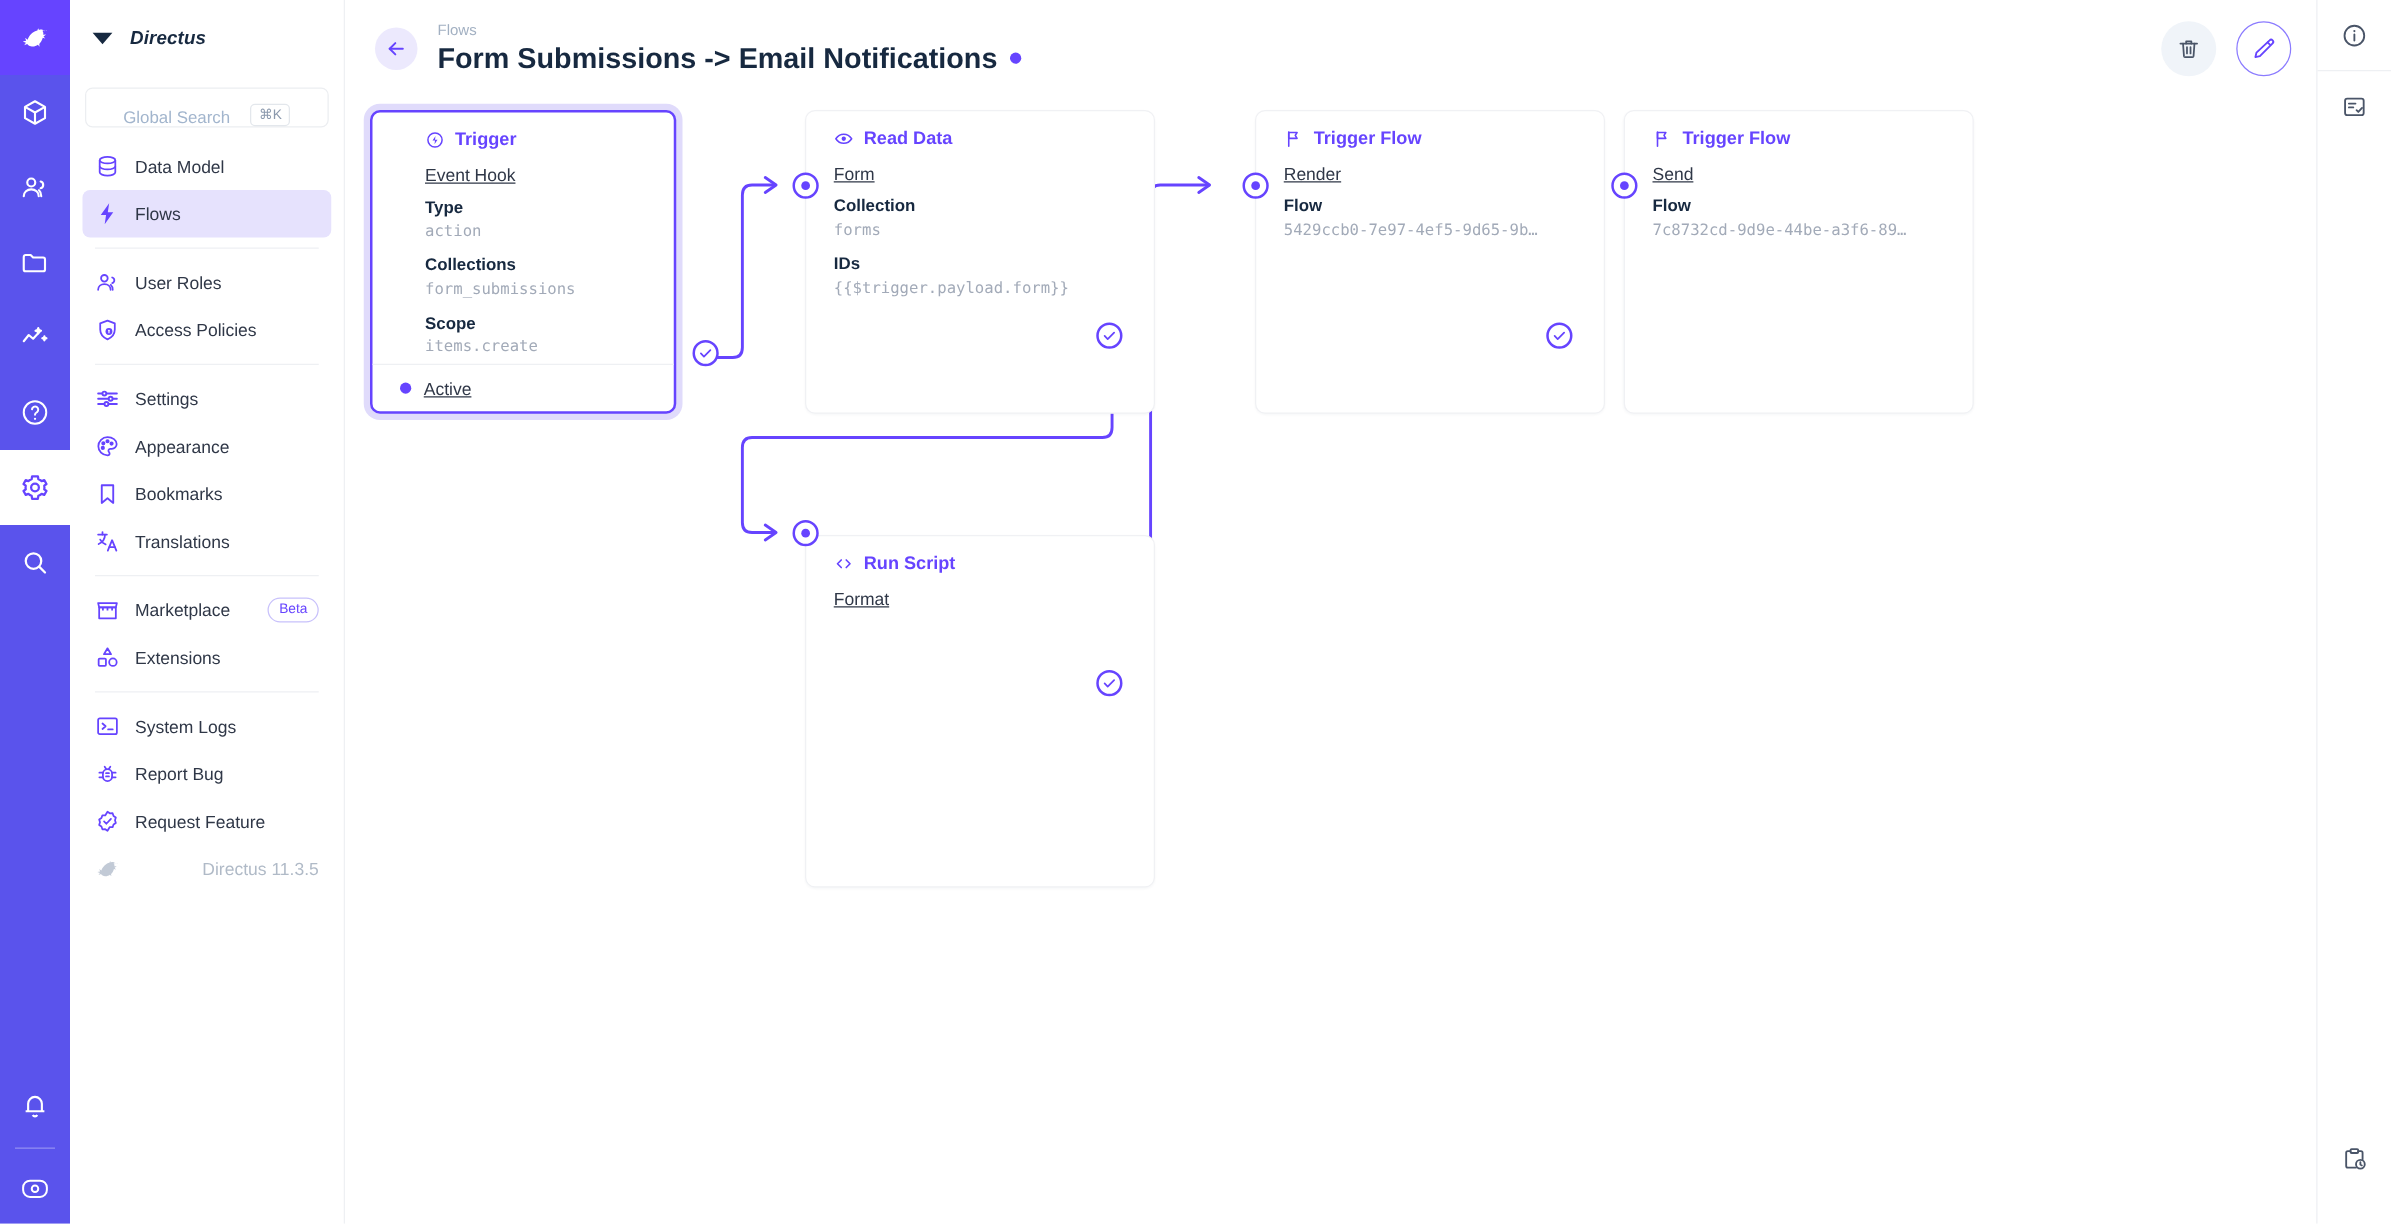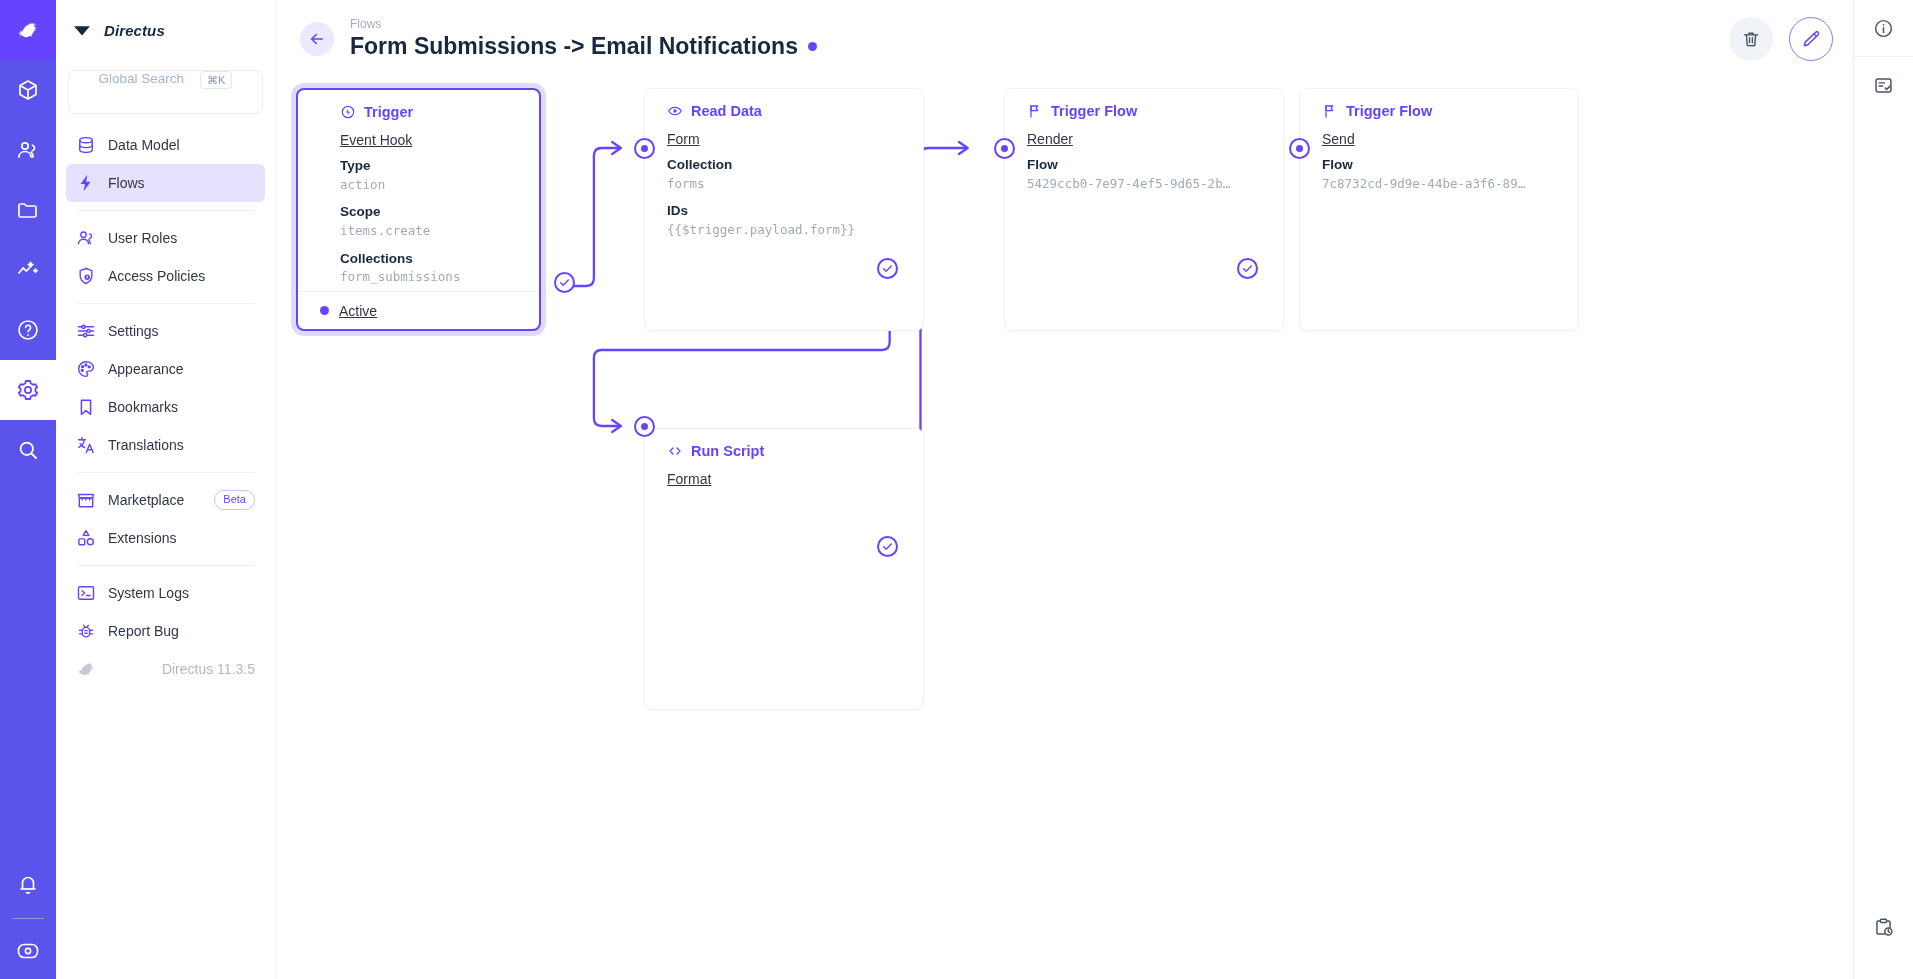--- a/index.html
+++ b/index.html
@@ -40,23 +40,23 @@
   }
   .nav-header {
     height: 60px; display: flex; align-items: center; gap: 12px;
     padding: 0 16px;
     font-style: italic;
   }
   .nav-header .logo { width: 20px; height: 20px; color: #172940; }
   .nav-title { font-size: 15px; font-weight: 700; color: #172940; letter-spacing: .1px; }
 
   .search-box {
-    margin: 10px 12px 12px 12px; height: 44px;
+    margin: 10px 12px 12px 12px; height: 32px;
     border: 1px solid #eceef1; border-radius: 6px;
-    display: flex; align-items: flex-start; justify-content: center; gap: 16px;
+    display: flex; align-items: flex-end; justify-content: center; gap: 16px;
     color: #a2b5cd; font-size: 13.5px;
   }
   .kbd {
     border: 1px solid #e3e7ec; border-radius: 4px;
     padding: 2px 6px; font-size: 11px; color: #8b99ad;
     line-height: 1.1;
   }
 
   .nav-list { padding: 0 10px; }
   .nav-item {
@@ -387,20 +387,29 @@
           <span class="ni">
             <svg viewBox="0 0 24 24" fill="none" stroke="currentColor" stroke-width="1.7" stroke-linecap="round" stroke-linejoin="round">
               <rect x="7.6" y="7.6" width="8.8" height="11.4" rx="4.4"></rect>
               <path d="M9.3 5.2l1.6 2.4M14.7 5.2l-1.6 2.4"></path>
               <path d="M7.6 11H4.2M16.4 11h3.4M7.6 15.4H4.2M16.4 15.4h3.4"></path>
               <path d="M10.6 11.5h2.8M10.6 14.6h2.8"></path>
             </svg>
           </span>
           <span class="label">Report Bug</span>
         </div>
+        <div class="nav-item">
+          <span class="ni">
+            <svg viewBox="0 0 24 24" fill="none" stroke="currentColor" stroke-width="1.7" stroke-linecap="round" stroke-linejoin="round">
+              <path d="M12 2.8l2.2 1.6 2.7-.1.9 2.6 2.2 1.5-.8 2.6.8 2.6-2.2 1.5-.9 2.6-2.7-.1L12 21.2l-2.2-1.6-2.7.1-.9-2.6-2.2-1.5.8-2.6-.8-2.6 2.2-1.5.9-2.6 2.7.1z"></path>
+              <path d="M8.7 12.1l2.2 2.3 4.4-4.6"></path>
+            </svg>
+          </span>
+          <span class="label">Request Feature</span>
+        </div>
         <div class="nav-item muted">
           <span class="ni">
             <svg viewBox="0 0 24 24" fill="currentColor">
               <path d="M21.8 6.6c-.6-.3-1.5-.1-2.3.4-.6-.9-1.6-1.4-2.7-1.4-.6 0-1.1.1-1.6.4l-.7-1.4-.6 1.7c-1.7.3-3.5 1.3-5 2.9-1.3 1.4-2.3 3-2.8 4.5l-2-1.5.8 2.4-2.7.5 2.5 1-1.3 2 2.4-1c.6.9 1.6 1.6 2.9 1.9 2 .5 4-.1 5.6-1.3l1.4 1.6-.3-2.2c1.4-1.4 2.4-3.2 2.8-4.9l2 .6-1.4-1.7 2.1-1.6-2.3.2c.2-1.2.1-2.3-.8-3.1z"></path>
             </svg>
           </span>
           <span class="label">Directus 11.3.5</span>
         </div>
       </div>
   </div>
@@ -468,26 +477,26 @@
               <path d="M12.6 7.2L9 12.6h3L11.4 17 15 11.6h-3z" fill="currentColor" stroke="none"></path>
             </svg>
           <span>Trigger</span>
         </div>
         <div class="node-sub">Event Hook</div>
         <div class="kv">
           <div class="k">Type</div>
           <div class="v">action</div>
         </div>
         <div class="kv">
+          <div class="k">Collections</div>
+          <div class="v">form_submissions</div>
+        </div>
+        <div class="kv">
           <div class="k">Scope</div>
           <div class="v">items.create</div>
-        </div>
-        <div class="kv">
-          <div class="k">Collections</div>
-          <div class="v">form_submissions</div>
         </div>
         <div class="status-row">
           <span class="status-dot"></span>
           <span>Active</span>
         </div>
       </div>
       <div class="port resolve" style="left:278px; top:194px;">
         <svg viewBox="0 0 24 24" fill="none" stroke="currentColor" stroke-width="2.6" stroke-linecap="round" stroke-linejoin="round">
             <path d="M5 12.5l4.5 4.5L19 7.5"></path>
           </svg>
@@ -543,21 +552,21 @@
         <div class="node-head">
           <svg viewBox="0 0 24 24" fill="none" stroke="currentColor" stroke-width="1.9" stroke-linecap="round" stroke-linejoin="round">
               <path d="M6 21V4"></path>
               <path d="M6 4.5h10l-2.2 3.5L16 11.5H6z"></path>
             </svg>
           <span>Trigger Flow</span>
         </div>
         <div class="node-sub">Render</div>
         <div class="kv">
           <div class="k">Flow</div>
-          <div class="v">5429ccb0-7e97-4ef5-9d65-2b…</div>
+          <div class="v">5429ccb0-7e97-4ef5-9d65-9b…</div>
         </div>
       </div>
       <div class="port" style="left:718px; top:60px;">
         <span class="inner"></span>
       </div>
       <div class="port resolve" style="left:961px; top:180px;">
         <svg viewBox="0 0 24 24" fill="none" stroke="currentColor" stroke-width="2.6" stroke-linecap="round" stroke-linejoin="round">
             <path d="M5 12.5l4.5 4.5L19 7.5"></path>
           </svg>
       </div>

